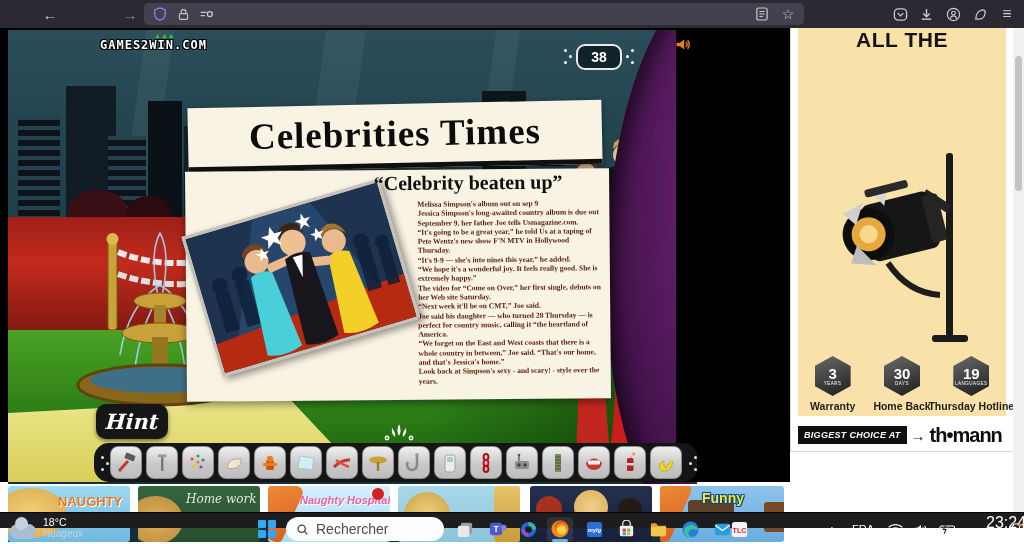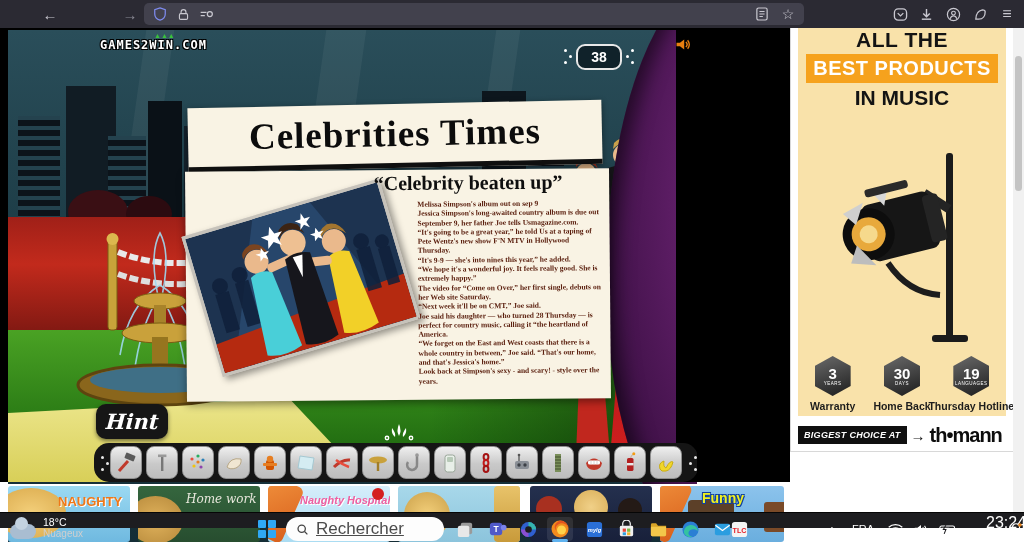--- a/index.html
+++ b/index.html
@@ -98,21 +98,21 @@
   
   .taskbar { position:absolute; left:0; top:512px; width:1024px; height:16px; background:#1d1d20; border-top:1px solid #060606; z-index:50; }
   .weather { position:absolute; left:10px; top:3px; display:flex; align-items:center; gap:7px; }
   .cloud { width:26px; height:15px; background:#a9bdd1; border-radius:10px; position:relative; margin-top:6px; }
   .cloud:before { content:""; position:absolute; left:5px; top:-7px; width:13px; height:13px; background:#c3d2e0; border-radius:50%; }
   .weather-txt { color:#fff; font-size:10.5px; line-height:12px; }
   .weather-txt .cond { color:#cfcfcf; font-size:10px; }
   .start { position:absolute; left:258px; top:7px; width:18px; height:18px; display:grid; grid-template-columns:8px 8px; grid-template-rows:8px 8px; gap:2px; }
   .start i { background:#2fa8f5; border-radius:1px; }
   .search-pill { position:absolute; left:286px; top:4px; width:158px; height:24px; background:#fdfdfd; border-radius:12px; display:flex; align-items:center; padding:0 10px; gap:7px; }
-  .search-pill .q { font-size:17px; color:#4b4b4b;text-decoration:underline; }
+  .search-pill .q { font-size:14px; color:#4b4b4b; }
   .tb-app { position:absolute; top:4px; width:26px; height:24px; display:flex; align-items:center; justify-content:center; border-radius:4px; }
   .tb-app.active { background:rgba(255,255,255,0.09); }
   .tb-app.active:after { content:""; position:absolute; bottom:-1px; left:5px; width:16px; height:3px; border-radius:2px; background:#5fb3f0; }
   .tray-item { position:absolute; top:0; height:32px; display:flex; align-items:center; justify-content:center; color:#fff; }
   .clock { text-align:right; font-size:16px; line-height:12px; color:#fff; }
 
   svg { display:block; }
 </style>
 </head>
 <body>
@@ -473,24 +473,20 @@
             <i style="left:5px;top:2px"></i>
             <i style="left:0;top:8px"></i>
             <i style="left:5px;top:14px"></i>
           </div>
       </div>
     </div>
 
     <div class="ad">
       <div class="ad-cream">
         <div class="ad-line1">ALL THE</div>
-        <div class="ad-band">
-            <span>BEST PRODUCTS</span>
-          </div>
-        <div class="ad-line3">IN MUSIC</div>
 
         <div class="ad-product">
           <svg viewBox="0 0 150 230" width="150" height="230">
             <rect x="118" y="30" width="7" height="185" rx="3" fill="#1b1b1b"></rect>
             <path d="M96 70 L121 86" stroke="#242424" stroke-width="9"></path>
             <g transform="rotate(-14 70 105)">
               <rect x="38" y="75" width="70" height="58" rx="8" fill="#161616"></rect>
               <rect x="100" y="80" width="16" height="48" rx="4" fill="#242424"></rect>
               <circle cx="40" cy="104" r="26" fill="#0d0d0d"></circle>
               <circle cx="40" cy="104" r="17" fill="#e8a93c"></circle>

